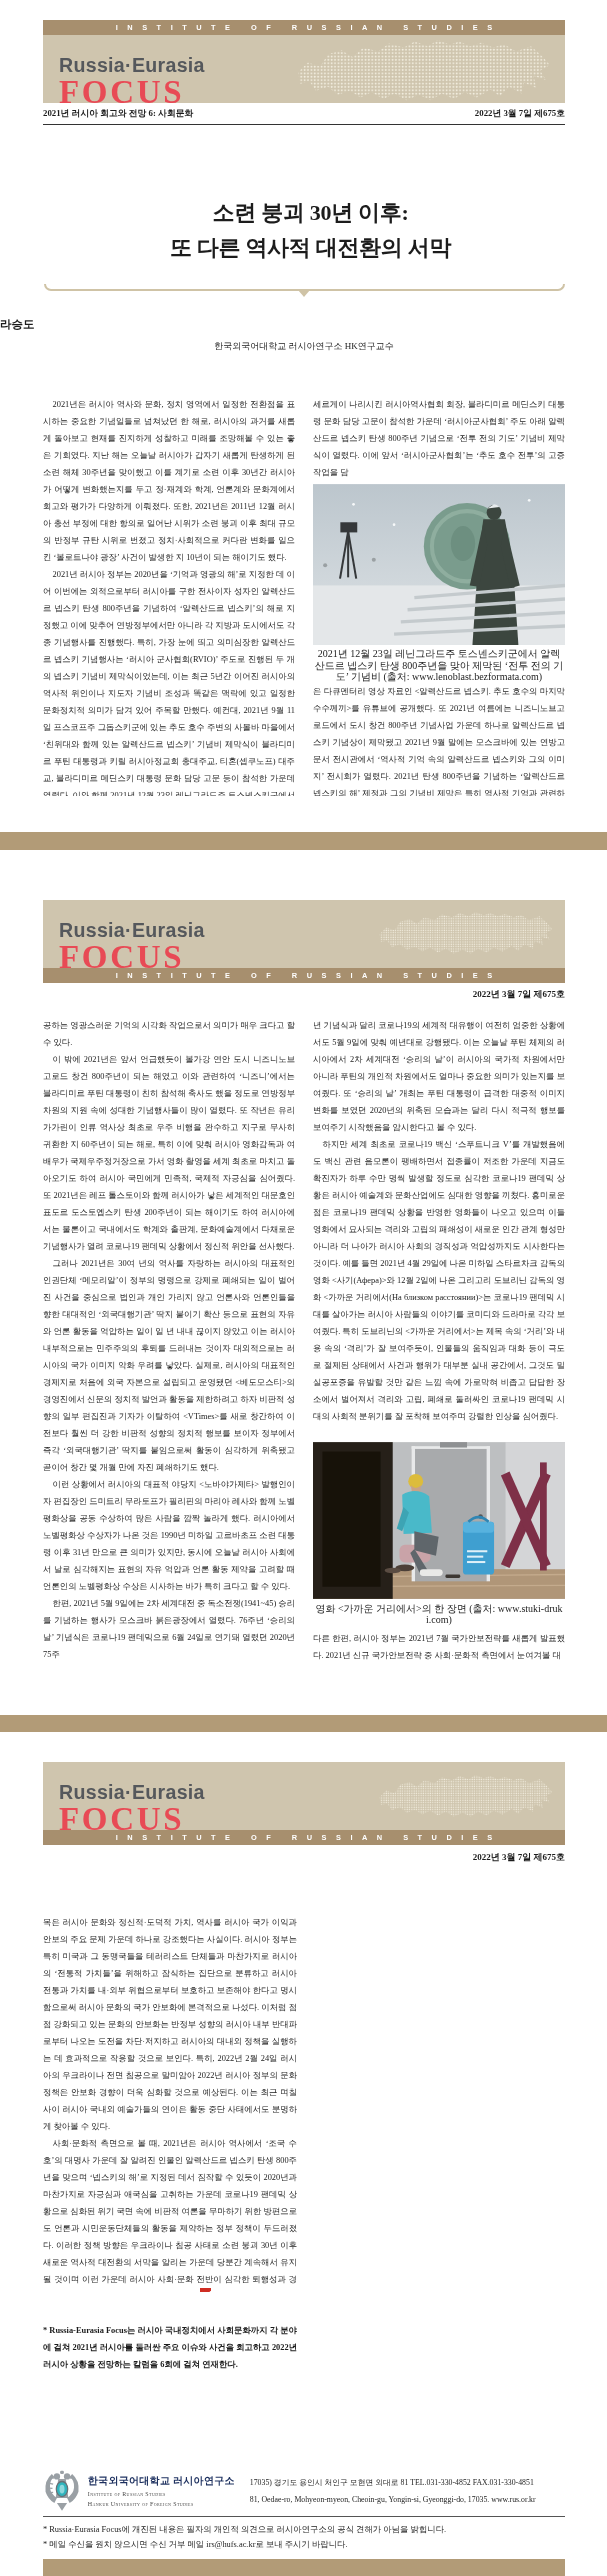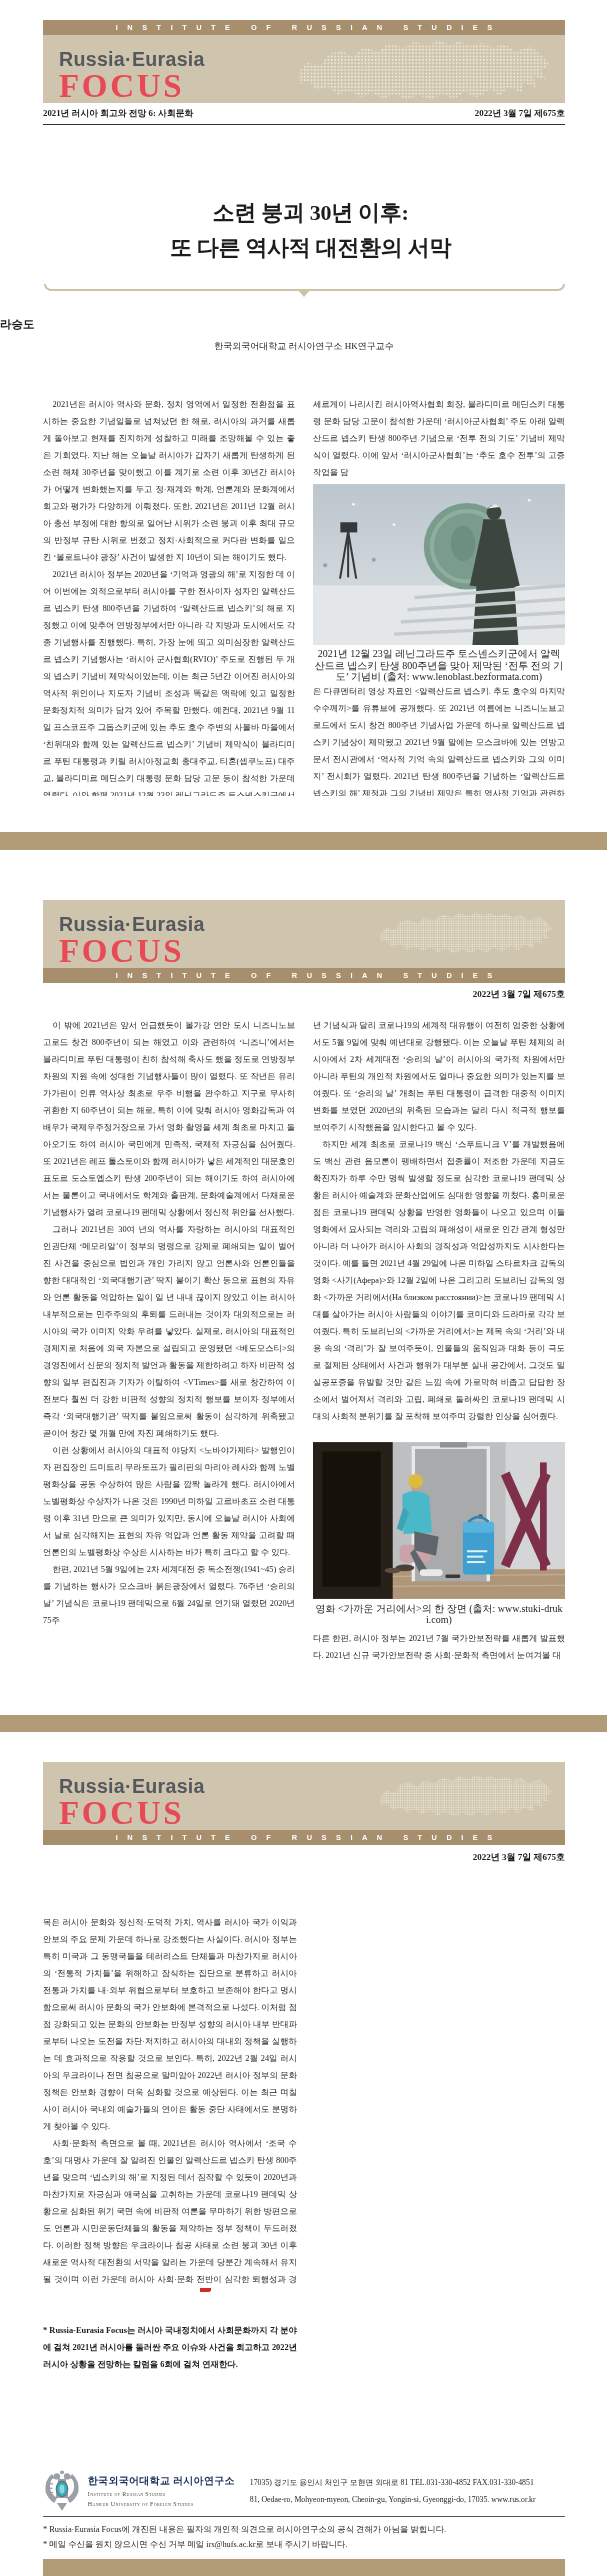--- a/index.html
+++ b/index.html
@@ -13,21 +13,21 @@
 
   
   .strip {
     height:15px; background:#a78f6e; color:#fff;
     font-family:"Liberation Sans","DejaVu Sans",sans-serif;
     font-size:7.4px; font-weight:bold;
     display:flex; align-items:center; justify-content:center;
     letter-spacing:9.5px; text-indent:9.5px; white-space:nowrap; overflow:hidden;
   }
   .band { height:68px; background:#cfc5ae; position:relative; overflow:hidden; }
-  .brand { position:absolute; left:16px; top:15px; line-height:1; }
+  .brand { position:absolute; left:16px; top:21px; line-height:1; }
   .brand-top {
     font-family:"Liberation Sans","DejaVu Sans",sans-serif; font-weight:bold;
     font-size:19.6px; color:#55585c; letter-spacing:0.3px;
   }
   .brand-main {
     font-size:33px; font-weight:bold; color:#e84a55; letter-spacing:2.7px;
     line-height:0.92; margin-top:1.4px;
   }
   .map-svg { position:absolute; right:6.8px; top:2.7px; }
   .meta-row {
@@ -210,20 +210,21 @@
       </svg>
     </div>
     <div class="strip">
       <span>INSTITUTE OF RUSSIAN STUDIES</span>
     </div>
     <div class="date-row">2022년 3월 7일 제675호</div>
   </div>
 
   <div class="columns">
     <div class="col">
+      <p class="cont">공하는 영광스러운 기억의 시각화 작업으로서 의미가 매우 크다고 할 수 있다.</p>
       <p>이 밖에 2021년은 앞서 언급했듯이 볼가강 연안 도시 니즈니노브고로드 창건 800주년이 되는 해였고 이와 관련하여 ‘니즈니’에서는 블라디미르 푸틴 대통령이 친히 참석해 축사도 했을 정도로 연방정부 차원의 지원 속에 성대한 기념행사들이 많이 열렸다. 또 작년은 유리 가가린이 인류 역사상 최초로 우주 비행을 완수하고 지구로 무사히 귀환한 지 60주년이 되는 해로, 특히 이에 맞춰 러시아 영화감독과 여배우가 국제우주정거장으로 가서 영화 촬영을 세계 최초로 마치고 돌아오기도 하여 러시아 국민에게 민족적, 국제적 자긍심을 심어줬다. 또 2021년은 레프 톨스토이와 함께 러시아가 낳은 세계적인 대문호인 표도르 도스토옙스키 탄생 200주년이 되는 해이기도 하여 러시아에서는 물론이고 국내에서도 학계와 출판계, 문화예술계에서 다채로운 기념행사가 열려 코로나19 팬데믹 상황에서 정신적 위안을 선사했다.</p>
       <p>그러나 2021년은 30여 년의 역사를 자랑하는 러시아의 대표적인 인권단체 ‘메모리알’이 정부의 명령으로 강제로 폐쇄되는 일이 벌어진 사건을 중심으로 법인과 개인 가리지 않고 언론사와 언론인들을 향한 대대적인 ‘외국대행기관’ 딱지 붙이기 확산 등으로 표현의 자유와 언론 활동을 억압하는 일이 일 년 내내 끊이지 않았고 이는 러시아 내부적으로는 민주주의의 후퇴를 드러내는 것이자 대외적으로는 러시아의 국가 이미지 악화 우려를 낳았다. 실제로, 러시아의 대표적인 경제지로 처음에 외국 자본으로 설립되고 운영됐던 &lt;베도모스티&gt;의 경영진에서 신문의 정치적 발언과 활동을 제한하려고 하자 비판적 성향의 일부 편집진과 기자가 이탈하여 &lt;VTimes&gt;를 새로 창간하여 이전보다 훨씬 더 강한 비판적 성향의 정치적 행보를 보이자 정부에서 즉각 ‘외국대행기관’ 딱지를 붙임으로써 활동이 심각하게 위축됐고 곧이어 창간 몇 개월 만에 자진 폐쇄하기도 했다.</p>
       <p>이런 상황에서 러시아의 대표적 야당지 &lt;노바야가제타&gt; 발행인이자 편집장인 드미트리 무라토프가 필리핀의 마리아 레사와 함께 노벨평화상을 공동 수상하여 많은 사람을 깜짝 놀라게 했다. 러시아에서 노벨평화상 수상자가 나온 것은 1990년 미하일 고르바초프 소련 대통령 이후 31년 만으로 큰 의미가 있지만, 동시에 오늘날 러시아 사회에서 날로 심각해지는 표현의 자유 억압과 언론 활동 제약을 고려할 때 언론인의 노벨평화상 수상은 시사하는 바가 특히 크다고 할 수 있다.</p>
       <p>한편, 2021년 5월 9일에는 2차 세계대전 중 독소전쟁(1941~45) 승리를 기념하는 행사가 모스크바 붉은광장에서 열렸다. 76주년 ‘승리의 날’ 기념식은 코로나19 팬데믹으로 6월 24일로 연기돼 열렸던 2020년 75주</p>
     </div>
     <div class="col">
       <div class="rc-text">
         <p class="cont">년 기념식과 달리 코로나19의 세계적 대유행이 여전히 엄중한 상황에서도 5월 9일에 맞춰 예년대로 강행됐다. 이는 오늘날 푸틴 체제의 러시아에서 2차 세계대전 ‘승리의 날’이 러시아의 국가적 차원에서만 아니라 푸틴의 개인적 차원에서도 얼마나 중요한 의미가 있는지를 보여줬다. 또 ‘승리의 날’ 개최는 푸틴 대통령이 급격한 대중적 이미지 변화를 보였던 2020년의 위축된 모습과는 달리 다시 적극적 행보를 보여주기 시작했음을 암시한다고 볼 수 있다.</p>
         <p>하지만 세계 최초로 코로나19 백신 ‘스푸트니크 V’를 개발했음에도 백신 관련 음모론이 팽배하면서 접종률이 저조한 가운데 지금도 확진자가 하루 수만 명씩 발생할 정도로 심각한 코로나19 팬데믹 상황은 러시아 예술계와 문화산업에도 심대한 영향을 끼쳤다. 흥미로운 점은 코로나19 팬데믹 상황을 반영한 영화들이 나오고 있으며 이들 영화에서 묘사되는 격리와 고립의 패쇄성이 새로운 인간 관계 형성만 아니라 더 나아가 러시아 사회의 경직성과 억압성까지도 시사한다는 것이다. 예를 들면 2021년 4월 29일에 나온 미하일 스타르차크 감독의 영화 &lt;사기(Афера)&gt;와 12월 2일에 나온 그리고리 도브리닌 감독의 영화 &lt;가까운 거리에서(На близком расстоянии)&gt;는 코로나19 팬데믹 시대를 살아가는 러시아 사람들의 이야기를 코미디와 드라마로 각각 보여줬다. 특히 도브리닌의 &lt;가까운 거리에서&gt;는 제목 속의 ‘거리’와 내용 속의 ‘격리’가 잘 보여주듯이, 인물들의 움직임과 대화 등이 극도로 절제된 상태에서 사건과 행위가 대부분 실내 공간에서, 그것도 밀실공포증을 유발할 것만 같은 느낌 속에 가로막혀 비좁고 답답한 장소에서 벌어져서 격리와 고립, 폐쇄로 둘러싸인 코로나19 팬데믹 시대의 사회적 분위기를 잘 포착해 보여주며 강렬한 인상을 심어줬다.</p>
       </div>

